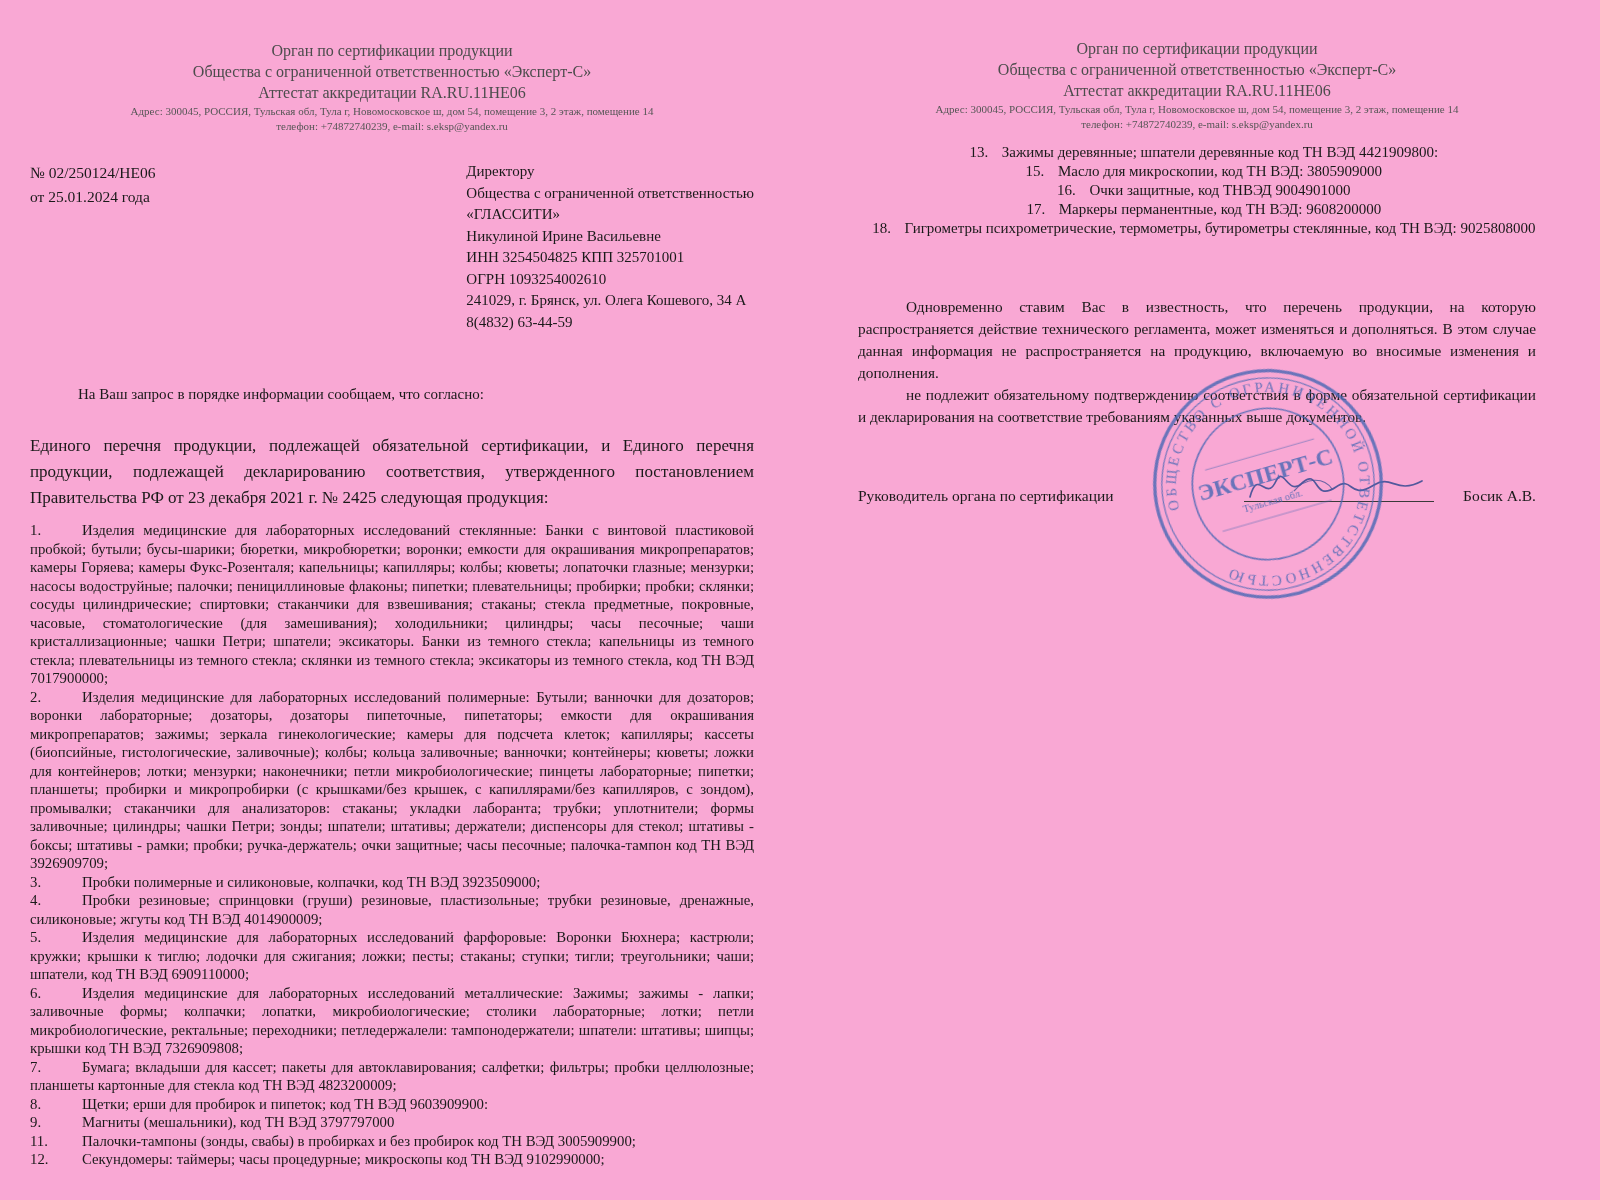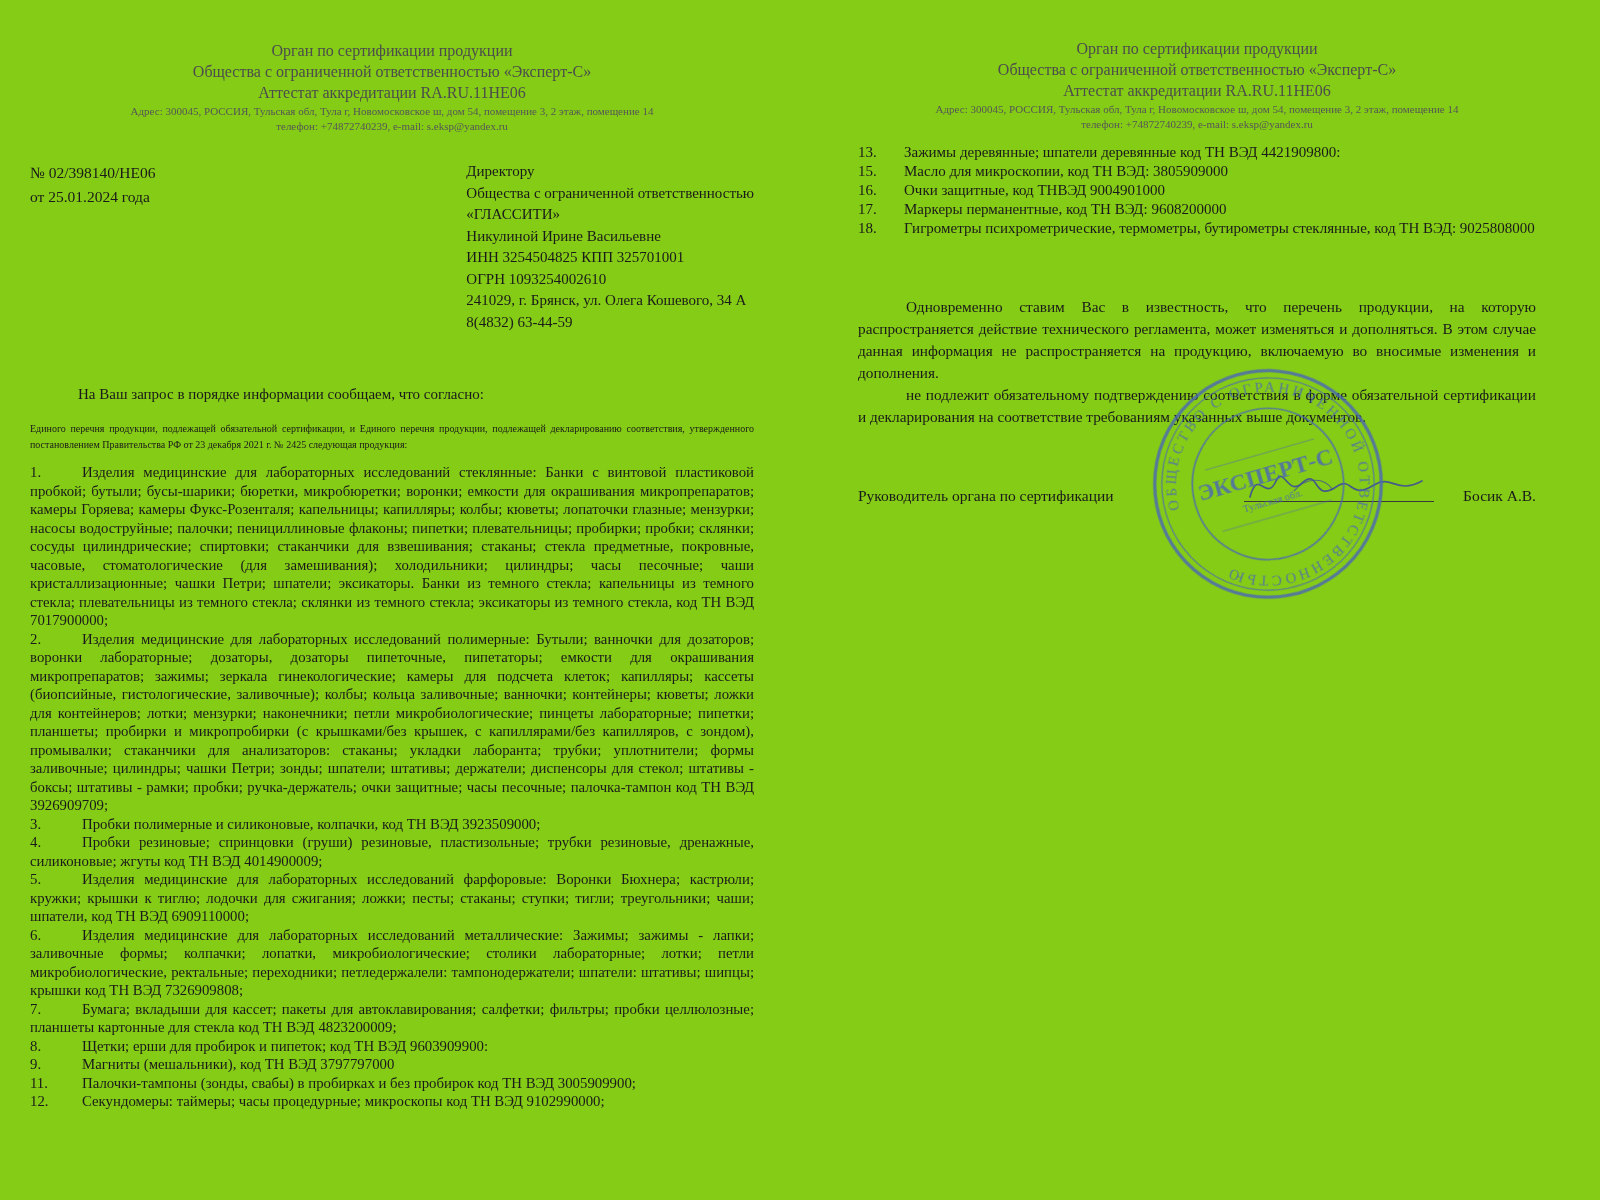--- a/index.html
+++ b/index.html
@@ -1,46 +1,46 @@
 <!DOCTYPE html>
 <html><head>
 <meta charset="utf-8">
 <style>
   * { margin: 0; padding: 0; box-sizing: border-box; }
   html, body { background: #ffffff; }
   .canvas {
     position: relative;
     width: 1600px;
     height: 1200px;
-    background: #84cc16;
+    background: #f9a8d4;
     font-family: "Liberation Serif", serif;
     color: #1a1a1a;
     overflow: hidden;
   }
   .page { position: absolute; top: 0; height: 1200px; width: 800px; }
   .page-left  { left: 0;   padding: 40px 46px 16px 30px; }
   .page-right { left: 800px; padding: 38px 64px 16px 58px; }
 
   .org-header { text-align: center; color: #4c4c4c; }
   .org-header .h-line { font-size: 16px; line-height: 21px; }
   .org-header .h-sub  { font-size: 11px; line-height: 14px; color: #565656; margin-top: 1px; }
   .org-header .h-sub:first-of-type { margin-top: 4px; }
 
   .ref-row { display: flex; justify-content: space-between; margin-top: 28px; }
   .ref { font-size: 15.5px; line-height: 24px; white-space: nowrap; }
   .recipient { text-align: left; font-size: 15px; line-height: 21.5px; font-family: Liberation Serif, serif; }
 
   .intro { margin-top: 50px; font-size: 15px; line-height: 22px; text-indent: 48px; }
-  .preamble { margin-top: 16px; font-size: 10px; line-height: 16px; text-align: justify; }
+  .preamble { margin-top: 28px; font-size: 17px; line-height: 26px; text-align: justify; }
 
   .items { margin-top: 10px; }
   .items p { font-size: 14.8px; line-height: 18.5px; text-align: justify; }
   .items .num { display: inline-block; width: 52px; }
 
-  .r-items { margin-top: 12px; }
+  .r-items { margin-top: 12px; text-align: center; }
   .r-items p { font-size: 15px; line-height: 19px; }
   .r-items .num { display: inline-block; width: 46px; }
 
   .body-par { font-size: 15.3px; line-height: 22px; text-align: justify; text-indent: 48px; }
   .par-block { margin-top: 58px; }
 
   .sign-row { display: flex; align-items: flex-end; margin-top: 34px; }
   .sign-title { font-size: 15.5px; white-space: nowrap; }
   .sign-line {
     position: relative;
@@ -74,21 +74,21 @@
     <header class="org-header">
       <div class="h-line">Орган по сертификации продукции</div>
       <div class="h-line">Общества с ограниченной ответственностью «Эксперт-С»</div>
       <div class="h-line">Аттестат аккредитации RA.RU.11НЕ06</div>
       <div class="h-sub">Адрес: 300045, РОССИЯ, Тульская обл, Тула г, Новомосковское ш, дом 54, помещение 3, 2 этаж, помещение 14</div>
       <div class="h-sub">телефон: +74872740239, e-mail: s.eksp@yandex.ru</div>
     </header>
 
     <div class="ref-row">
       <div class="ref">
-        <div>№ 02/398140/НЕ06</div>
+        <div>№ 02/250124/НЕ06</div>
         <div>от 25.01.2024 года</div>
       </div>
       <div class="recipient">
 
           <div>Директору</div>
 
           <div>Общества с ограниченной ответственностью</div>
 
           <div>«ГЛАССИТИ»</div>
 

